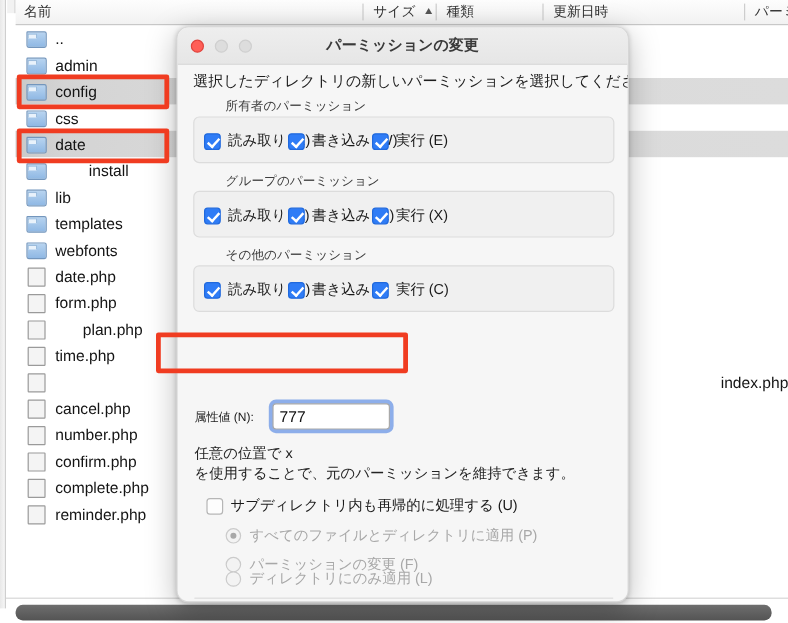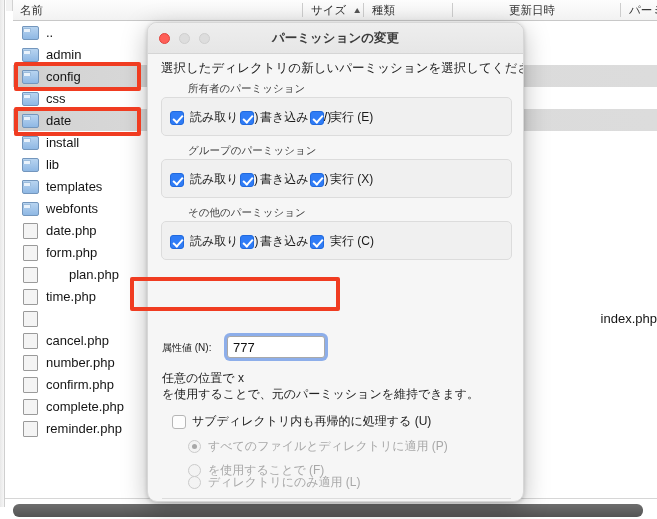--- a/index.html
+++ b/index.html
@@ -109,21 +109,21 @@
 
     <div class="fm-leftedge"></div>
     <div class="fm-leftedge2"></div>
 
     <div class="fm-header" id="colheader">
         <div class="fm-col" style="left: 7px;"><span>名前</span></div>
         <div class="fm-col" style="left: 298px;"><span>サイズ</span><span class="sort-arrow">▲</span></div>
         <div class="fm-col-div" style="left: 289px;"></div>
         <div class="fm-col" style="left: 359px;"><span>種類</span></div>
         <div class="fm-col-div" style="left: 350px;"></div>
-        <div class="fm-col" style="left: 448px; margin-left: 48px;"><span>更新日時</span></div>
+        <div class="fm-col" style="left: 448px;"><span>更新日時</span></div>
         <div class="fm-col-div" style="left: 439px;"></div>
         <div class="fm-col" style="left: 616px;"><span>パーミッ</span></div>
         <div class="fm-col-div" style="left: 607px;"></div>
       </div>
 
     <div class="fm-list" id="filelist">
         <div class="fm-row" style="top: 0px;">
           <span class="ic folder"></span>
           <span class="nm">..</span>
         </div>
@@ -136,21 +136,21 @@
           <span class="nm">config</span>
         </div>
         <div class="fm-row" style="top: 66px;">
           <span class="ic folder"></span>
           <span class="nm">css</span>
         </div>
         <div class="fm-row sel" style="top: 88px;">
           <span class="ic folder"></span>
           <span class="nm">date</span>
         </div>
-        <div class="fm-row" style="top: 110px;">
+        <div class="fm-row" style="top: 110px; gap: 28px;">
           <span class="ic folder"></span>
           <span class="nm">install</span>
         </div>
         <div class="fm-row" style="top: 132px;">
           <span class="ic folder"></span>
           <span class="nm">lib</span>
         </div>
         <div class="fm-row" style="top: 154px;">
           <span class="ic folder"></span>
           <span class="nm">templates</span>
@@ -273,21 +273,21 @@
         <span class="cb-txt">サブディレクトリ内も再帰的に処理する (U)</span>
       </div>
 
       <div id="radios-host">
           <div class="radio-row" style="left: 40px; top: 384px;">
             <span class="rd on"></span>
             <span class="rd-txt">すべてのファイルとディレクトリに適用 (P)</span>
           </div>
           <div class="radio-row" style="left: 40px; top: 408px;">
             <span class="rd"></span>
-            <span class="rd-txt">を使用することで (F)</span>
+            <span class="rd-txt">パーミッションの変更 (F)</span>
           </div>
           <div class="radio-row" style="left: 40px; top: 420px;">
             <span class="rd"></span>
             <span class="rd-txt">ディレクトリにのみ適用 (L)</span>
           </div>
         </div>
 
       <div class="sep"></div>
 
     </div>

